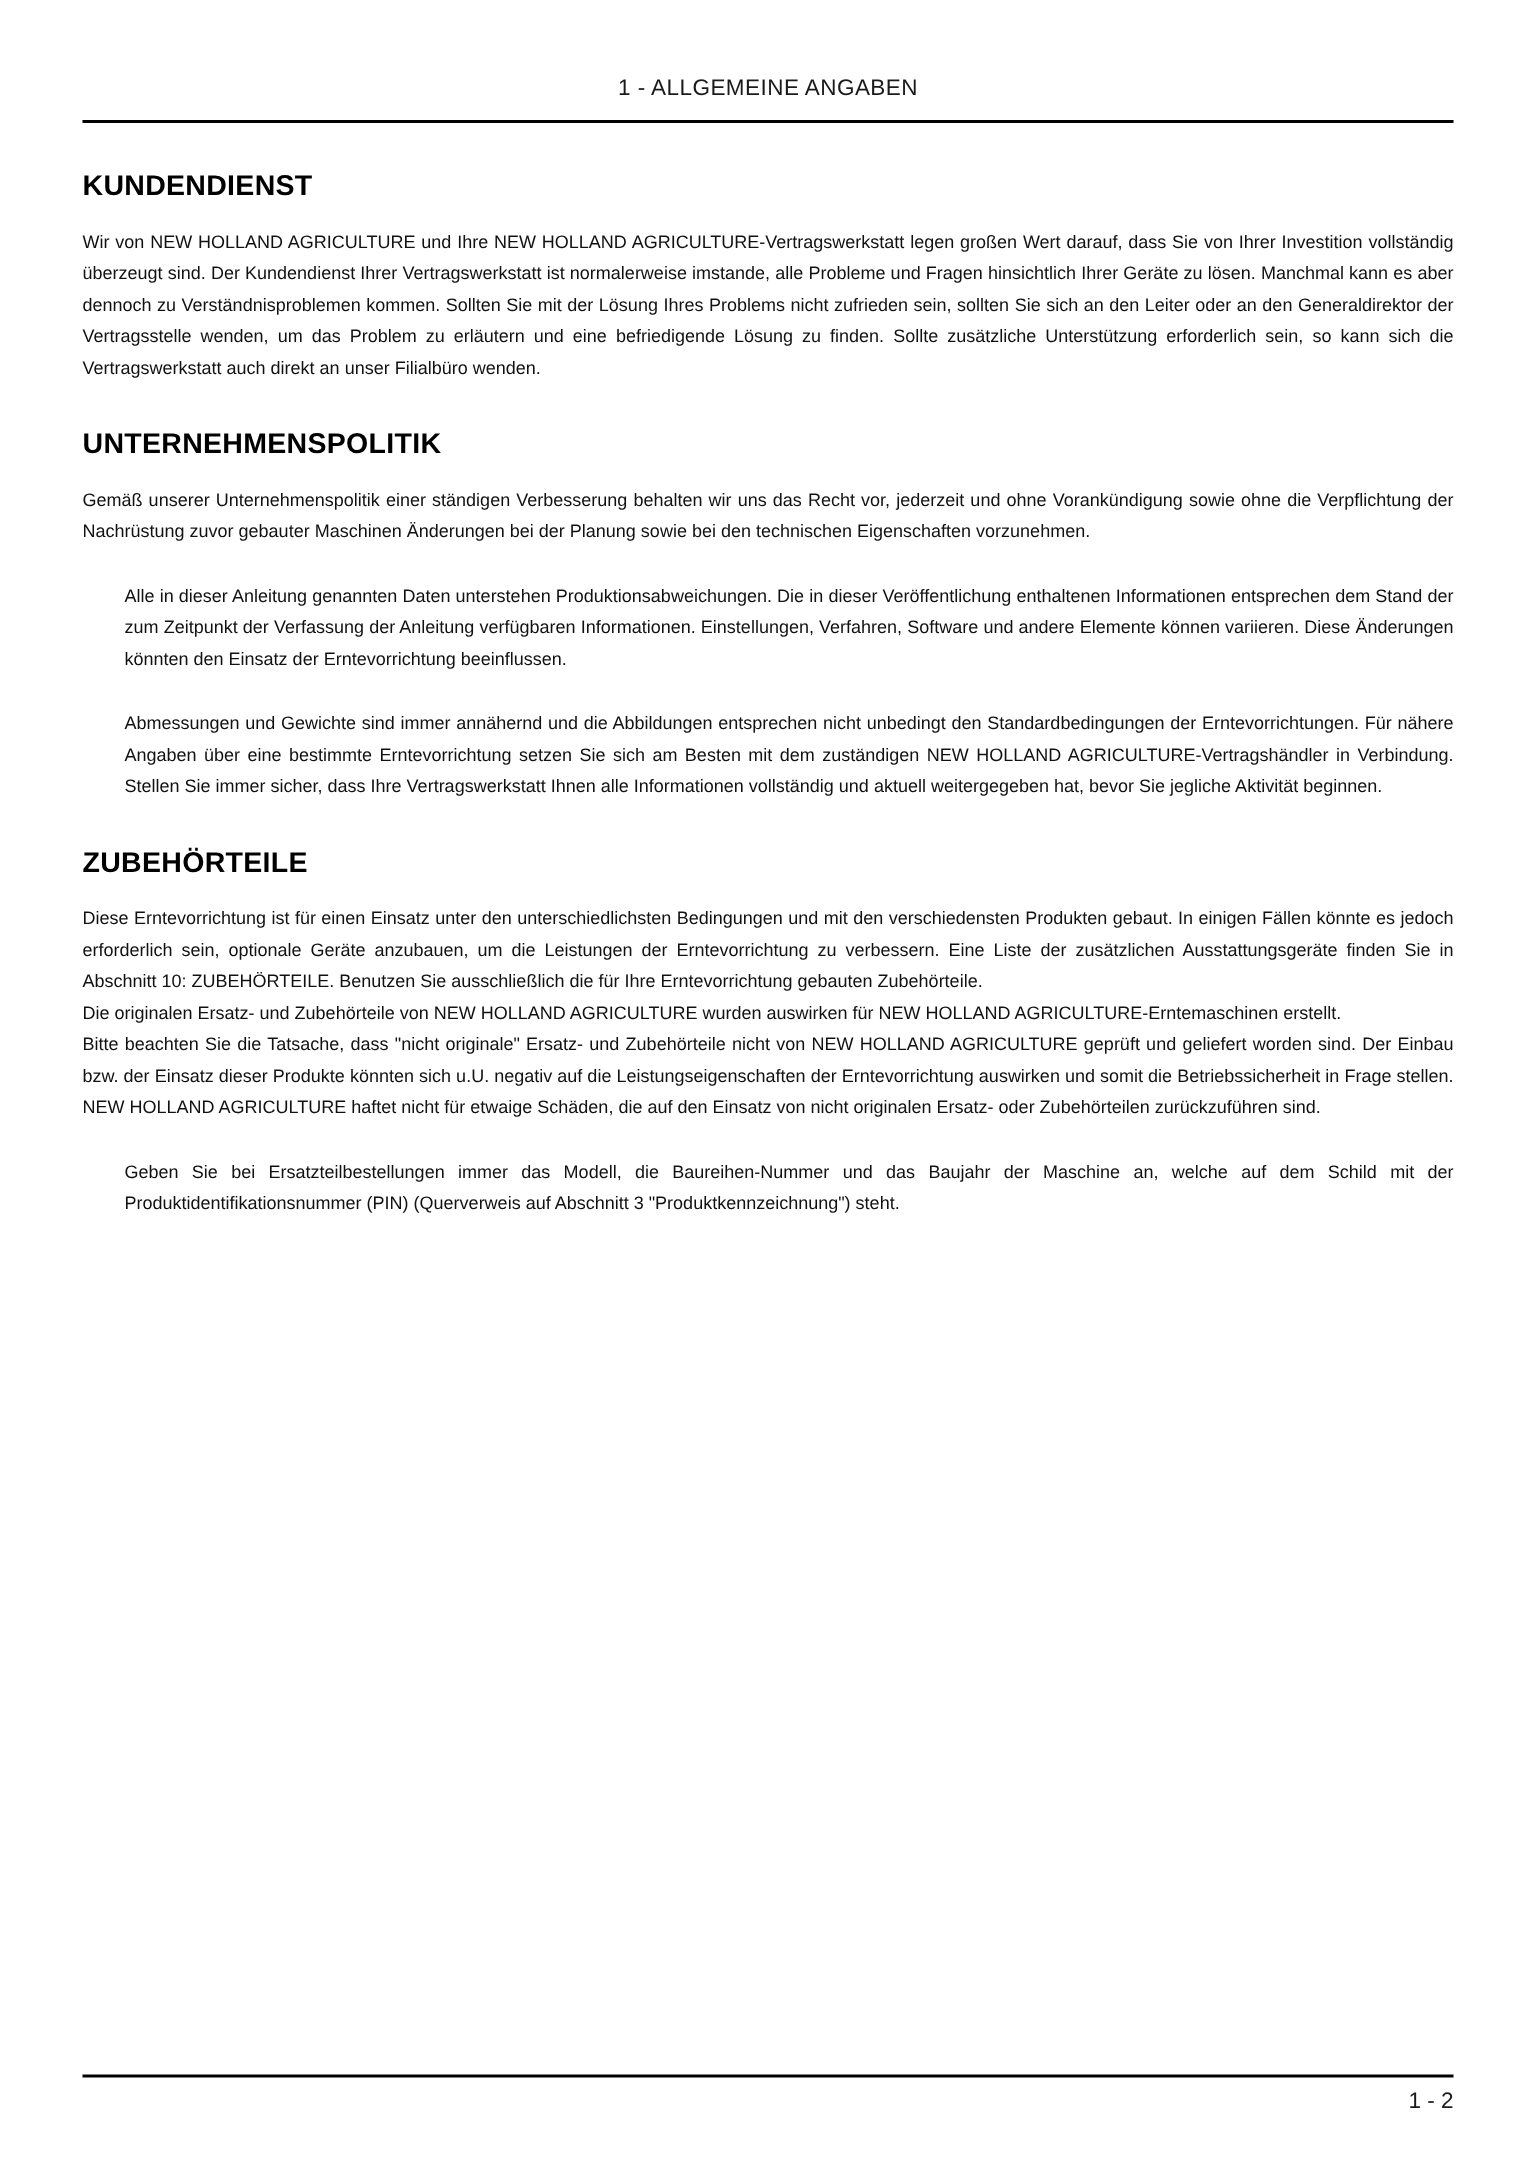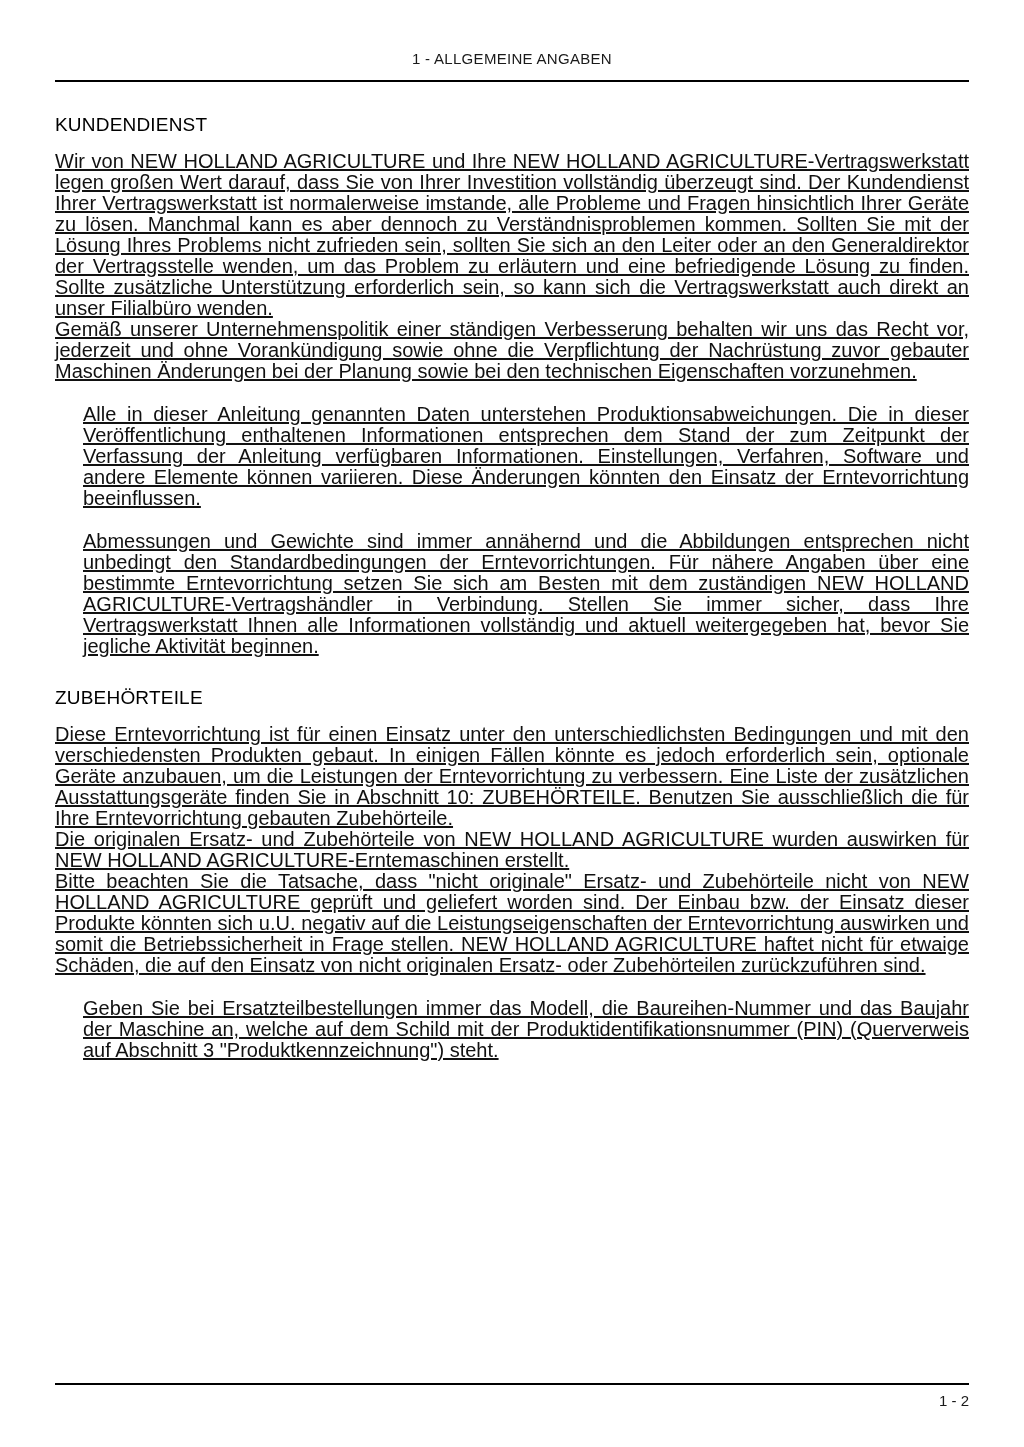--- a/index.html
+++ b/index.html
@@ -26,36 +26,35 @@
     text-align: center;
     font-size: 15px;
     letter-spacing: 0.3px;
     color: #1a1a1a;
   }
   .content {
     padding-top: 2px;
   }
   section h2 {
     font-size: 19px;
-    font-weight: normal;
+    font-weight: bold;
     letter-spacing: 0.2px;
     margin: 30px 0 15px 0;
     color: #000000;
   }
   .block { margin: 0; }
   .block + .block { margin-top: 22px; margin-left: 28px; }
   .block p {
     margin: 0;
-    font-size: 20px;
+    font-size: 12px;
     line-height: 21px;
     text-align: justify;
     hyphens: auto;
     -webkit-hyphens: auto;
     color: #111111;
-    text-decoration: underline;
   }
   .footer {
     position: absolute;
     left: 55px;
     right: 55px;
     bottom: 38px;
   }
   .footer-rule {
     border-top: 2px solid #000000;
     height: 0;
@@ -79,20 +78,21 @@
   <div class="content">
 
     <section>
       <h2>KUNDENDIENST</h2>
       <div class="block">
         <p>Wir von NEW HOLLAND AGRICULTURE und Ihre NEW HOLLAND AGRICULTURE-Vertragswerkstatt legen großen Wert darauf, dass Sie von Ihrer Investition vollständig überzeugt sind. Der Kundendienst Ihrer Vertragswerkstatt ist normalerweise imstande, alle Probleme und Fragen hinsichtlich Ihrer Geräte zu lösen. Manchmal kann es aber dennoch zu Verständnisproblemen kommen. Sollten Sie mit der Lösung Ihres Problems nicht zufrieden sein, sollten Sie sich an den Leiter oder an den Generaldirektor der Vertragsstelle wenden, um das Problem zu erläutern und eine befriedigende Lösung zu finden. Sollte zusätzliche Unterstützung erforderlich sein, so kann sich die Vertragswerkstatt auch direkt an unser Filialbüro wenden.</p>
       </div>
     </section>
 
     <section>
+      <h2>UNTERNEHMENSPOLITIK</h2>
       <div class="block">
         <p>Gemäß unserer Unternehmenspolitik einer ständigen Verbesserung behalten wir uns das Recht vor, jederzeit und ohne Vorankündigung sowie ohne die Verpflichtung der Nachrüstung zuvor gebauter Maschinen Änderungen bei der Planung sowie bei den technischen Eigenschaften vorzunehmen.</p>
       </div>
       <div class="block">
         <p>Alle in dieser Anleitung genannten Daten unterstehen Produktionsabweichungen. Die in dieser Veröffentlichung enthaltenen Informationen entsprechen dem Stand der zum Zeitpunkt der Verfassung der Anleitung verfügbaren Informationen. Einstellungen, Verfahren, Software und andere Elemente können variieren. Diese Änderungen könnten den Einsatz der Erntevorrichtung beeinflussen.</p>
       </div>
       <div class="block">
         <p>Abmessungen und Gewichte sind immer annähernd und die Abbildungen entsprechen nicht unbedingt den Standardbedingungen der Erntevorrichtungen. Für nähere Angaben über eine bestimmte Erntevorrichtung setzen Sie sich am Besten mit dem zuständigen NEW HOLLAND AGRICULTURE-Vertragshändler in Verbindung. Stellen Sie immer sicher, dass Ihre Vertragswerkstatt Ihnen alle Informationen vollständig und aktuell weitergegeben hat, bevor Sie jegliche Aktivität beginnen.</p>
       </div>
     </section>

